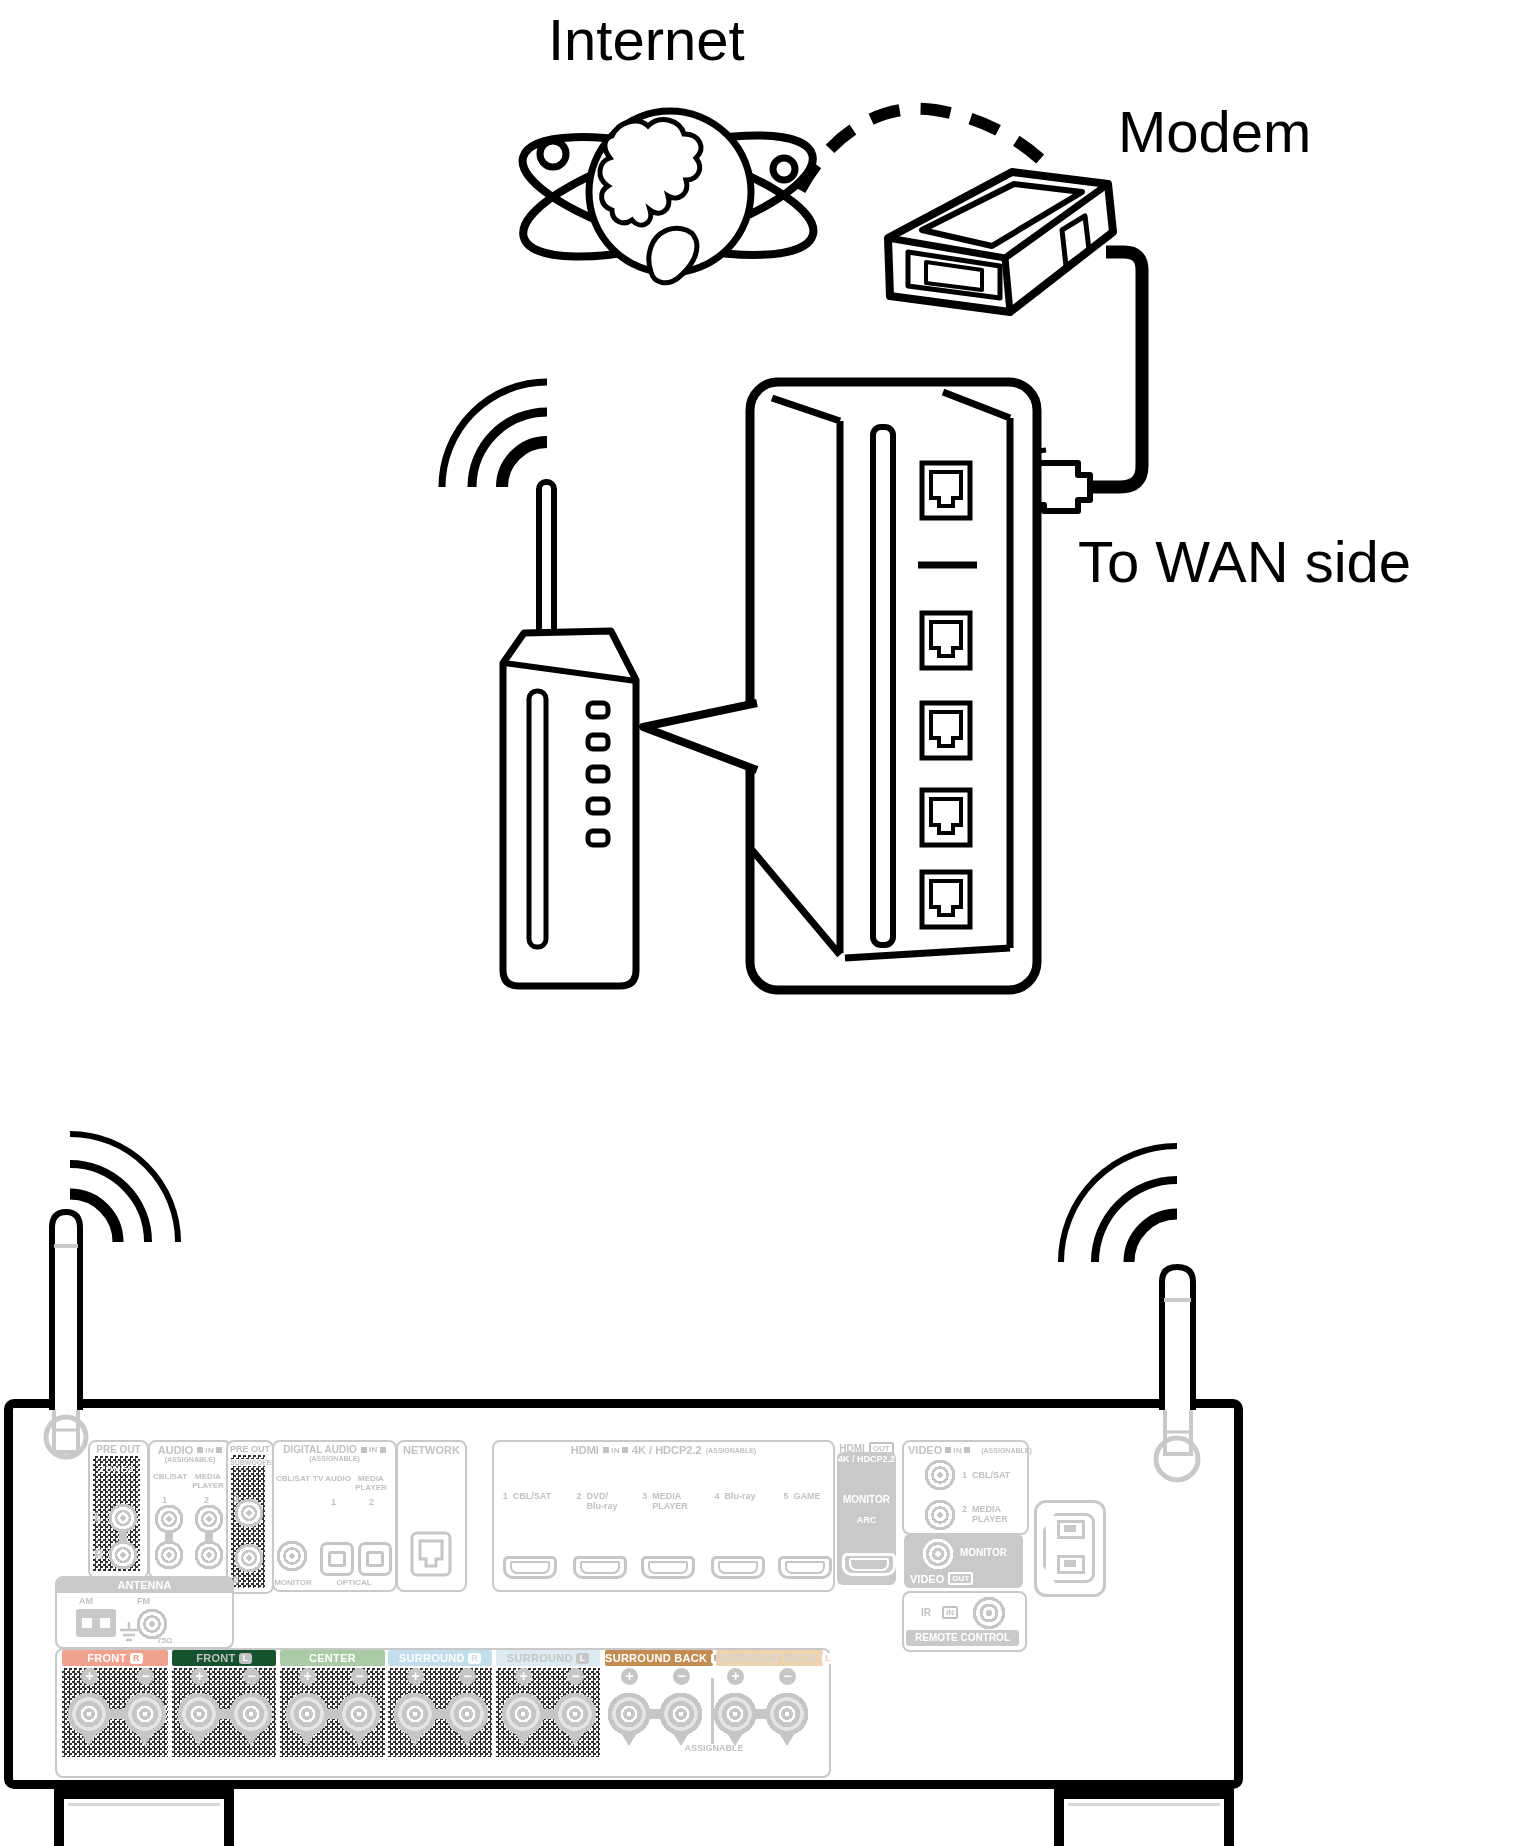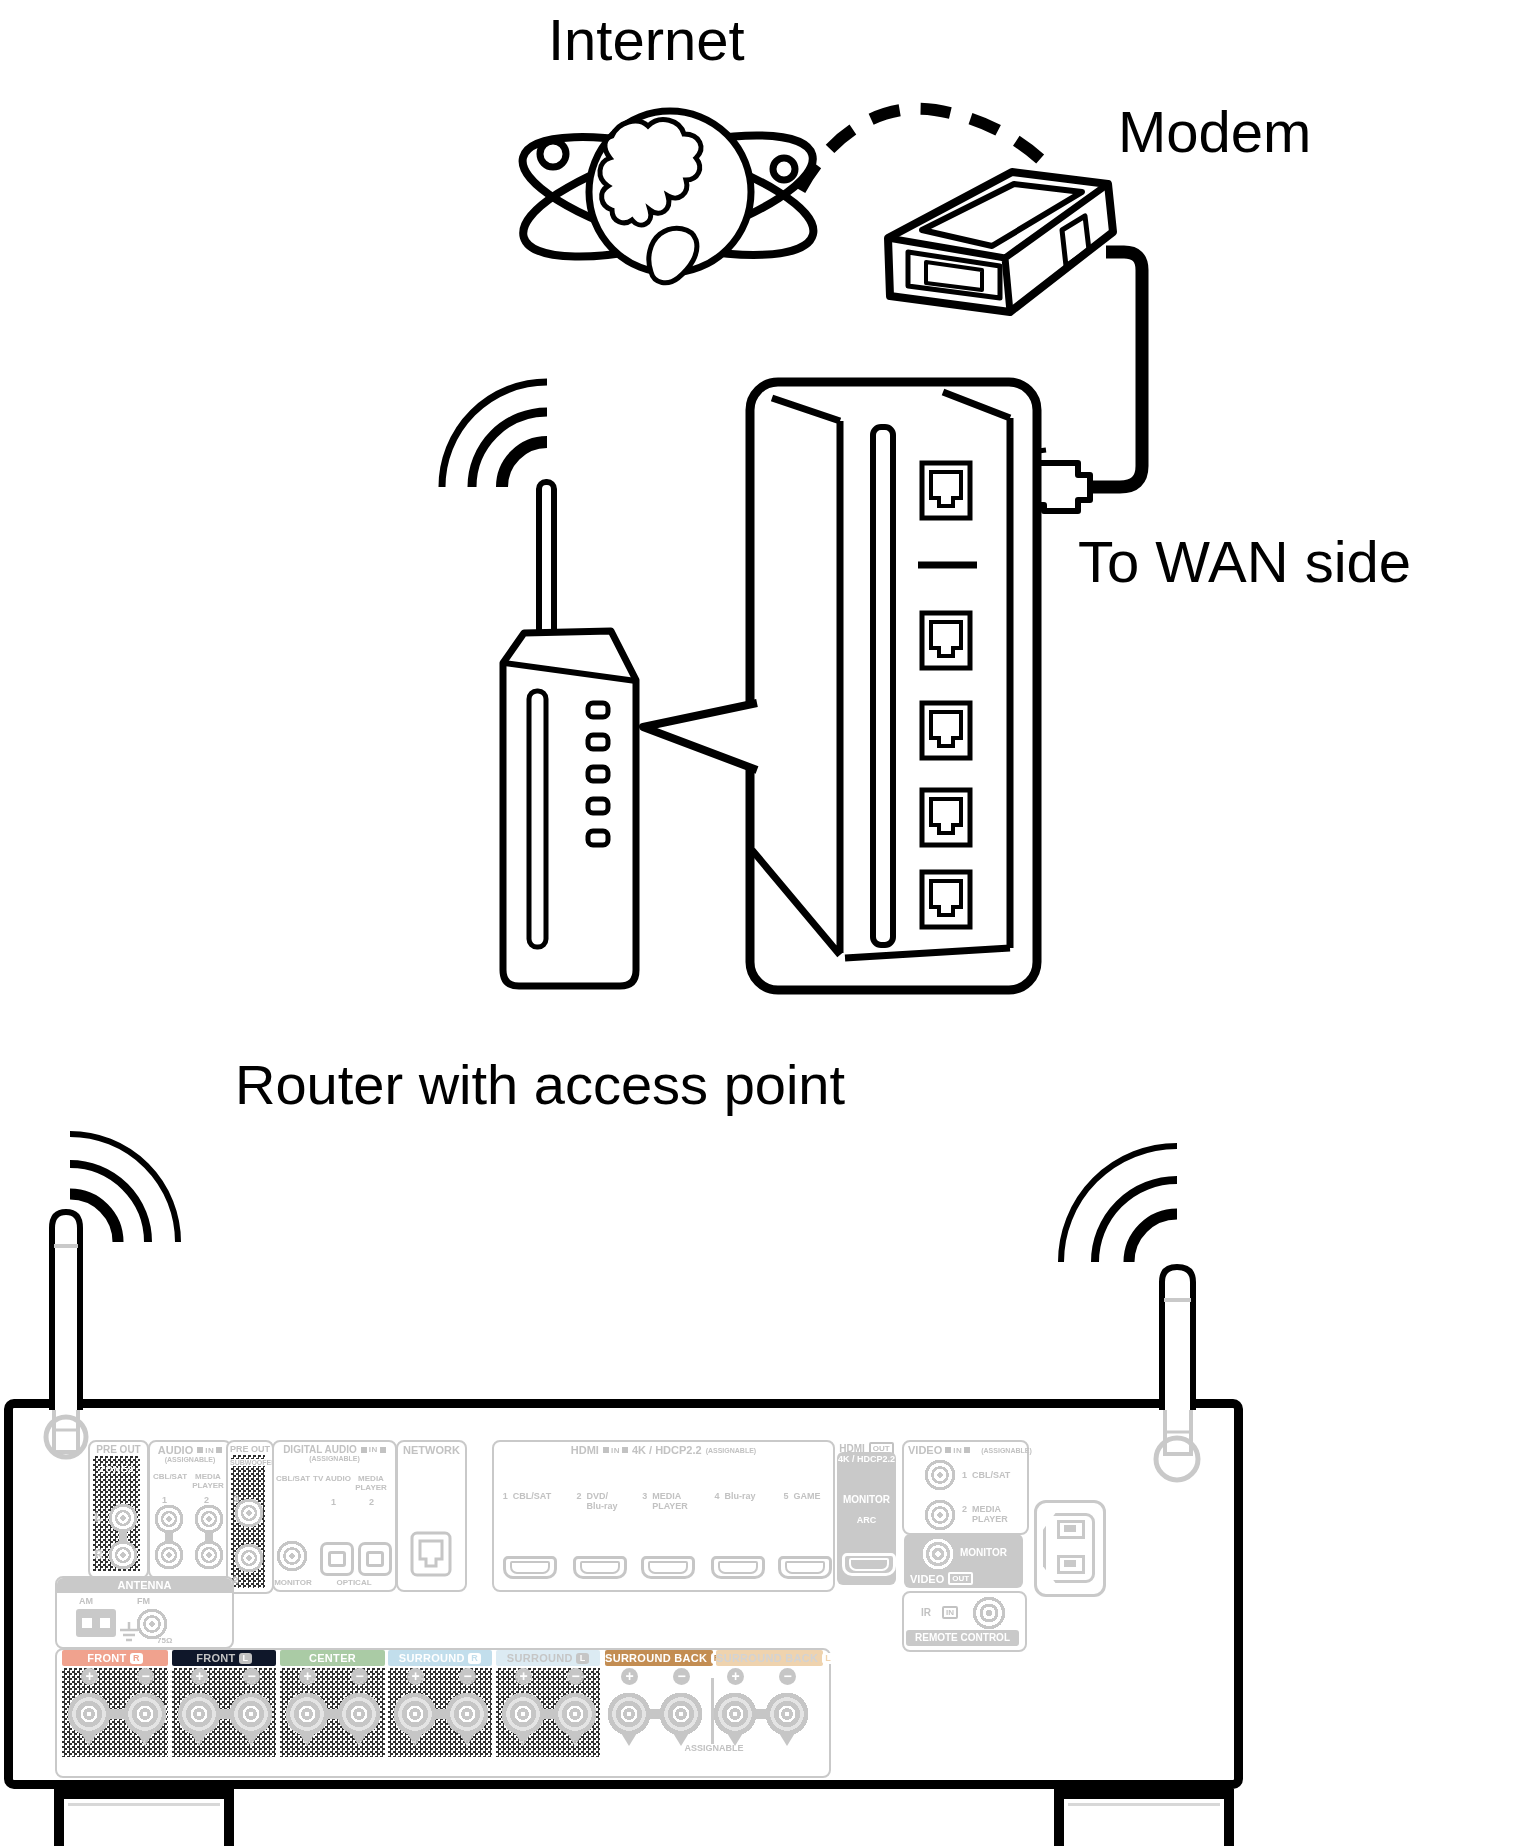--- a/index.html
+++ b/index.html
@@ -52,41 +52,40 @@
   .post:after{content:"";position:absolute;left:50%;bottom:-9px;transform:translateX(-50%);
         border-left:8px solid transparent;border-right:8px solid transparent;border-top:13px solid #c6c6c6}
   .pm{width:17px;height:17px;border-radius:50%;background:#c6c6c6;color:#fff;
       font-weight:bold;font-size:14px;line-height:16px;text-align:center}
   .bar-label{height:16px;font-weight:bold;font-size:11px;line-height:16px;text-align:center;
              letter-spacing:.3px;border-radius:2px;white-space:nowrap;z-index:4}
   .chb{display:inline-block;min-width:11px;padding:0 1px;border-radius:3px;
        font-size:9px;line-height:11px;vertical-align:1px}
   
   .t0{background:#f0a28e;color:#fff}.t0 .chb{background:#fff;color:#f0a28e}
-  .t1{background:#0f172a;color:#c2c2c2}.t1 .chb{background:#c2c2c2;color:#fff}
+  .t1{background:#14532d;color:#c2c2c2}.t1 .chb{background:#c2c2c2;color:#fff}
   .t2{background:#aacba5;color:#fff}
   .t3{background:#c2deec;color:#fff}.t3 .chb{background:#fff;color:#c2deec}
   .t4{background:#dcebf3;color:#c6c6c6}.t4 .chb{background:#c6c6c6;color:#fff}
   .t5{background:#c38d52;color:#fff}.t5 .chb{background:#fff;color:#c38d52}
   .t6{background:#efd3ae;color:#d3d3d3}.t6 .chb{background:#fff;color:#efd3ae}
   .chb:empty{display:none}
   .twoline i{display:block;font-style:normal}
   .hlab{display:flex;gap:5px;justify-content:center;align-items:flex-start;
         font-weight:bold;font-size:9px;color:#c2c2c2}
   .graybar{background:#c9c9c9;border-radius:3px;z-index:4}
 </style>
 </head>
 <body>
 
 <div id="canvas">
 
   <div class="abs txt-big" style="left:548px;top:6px">Internet</div>
   <div class="abs txt-big" style="left:1118px;top:98px">Modem</div>
   <div class="abs txt-big" style="left:1078px;top:528px">To WAN side</div>
-  <div class="abs txt-big" style="left:235px;top:1052px;font-size:56px">Router with access point</div>
 
   <div class="abs" id="chassis"></div>
   <div class="abs foot" style="left:54px;top:1789px;width:160px;height:60px">
       <i></i>
     </div>
   <div class="abs foot" style="left:1054px;top:1789px;width:160px;height:60px">
       <i></i>
     </div>
 
   <div class="abs sec" style="left:88px;top:1440px;width:57px;height:135px">

